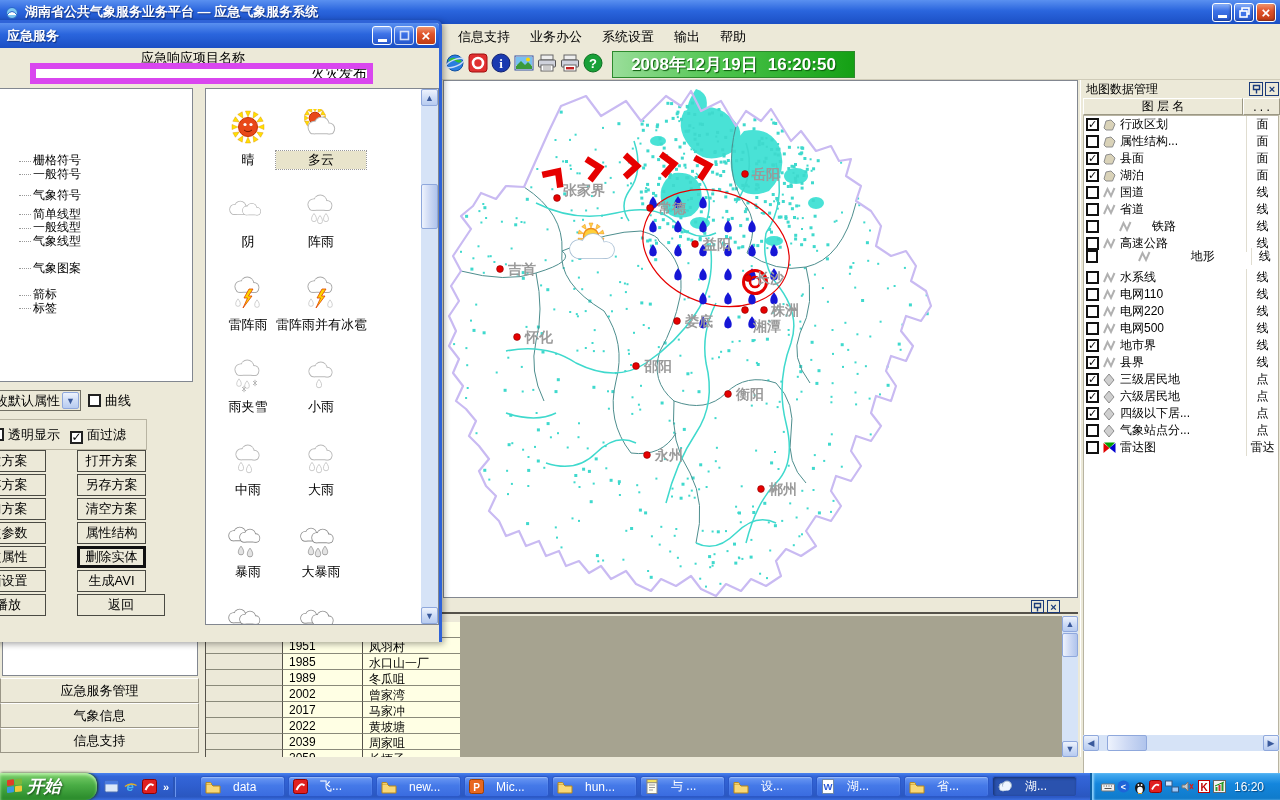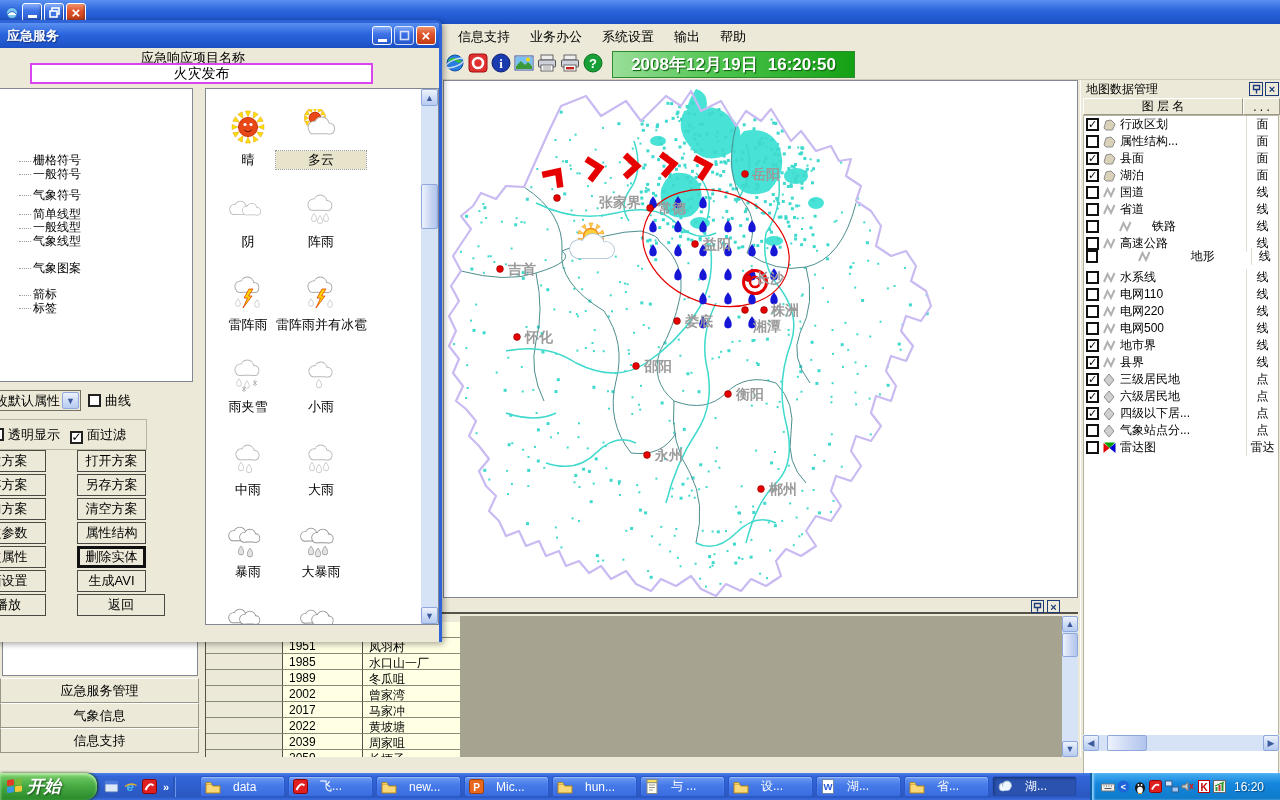--- a/index.html
+++ b/index.html
@@ -70,22 +70,22 @@
   #dlg-title{height:25px;border-radius:3px 3px 0 0;display:flex;align-items:center;
     background:linear-gradient(180deg,#5a90f0 0%,#2a65dd 45%,#1b4fc4 100%);color:#fff;padding:0 3px 0 82px}
   #dlg-title .t{font-weight:bold;font-size:13px;text-shadow:1px 1px 1px #12317e;flex:1}
   .dbn{width:20px;height:19px;margin-left:2px;border:1px solid #fff;border-radius:3px;display:inline-flex;
     align-items:center;justify-content:center;color:#fff;font-weight:bold;
     background:linear-gradient(180deg,#8ab0f8,#3e73e8 40%,#2858cc)}
   .dbn.pale{opacity:.8}
   .dbn.close{background:linear-gradient(180deg,#f0946c,#e0542c 40%,#c03c14)}
   #dlg-body{position:relative;width:514px;height:594px;background:#ece9d8;overflow:hidden}
   #proj-label{position:absolute;left:128px;top:1px;width:280px;text-align:center;font-size:13px}
-  #proj-input{position:absolute;left:105px;top:15px;width:343px;height:21px;border:2px solid #d946ef;
-    font-size:14px;text-align:center;font-family:inherit;background:#fff}
+  #proj-input{position:absolute;left:105px;top:15px;width:343px;height:21px;border:6px solid #d946ef;
+    font-size:14px;text-align:right;font-family:inherit;background:#fff}
   .sunken{position:absolute;background:#fff;border:1px solid #828790}
   #tree{left:10px;top:40px;width:258px;height:294px}
   .tnode{position:absolute;font-size:12px;white-space:nowrap}
   .tdot{display:inline-block;width:12px;height:1px;border-bottom:1px dotted #9a9a9a;vertical-align:middle;margin-right:2px}
   #symbols{left:280px;top:40px;width:234px;height:537px}
   #symlist{position:absolute;left:0;top:0;width:215px;height:535px;overflow:hidden}
   .symicon{position:absolute;width:46px;height:38px}
   .symlabel{position:absolute;width:90px;text-align:center;font-size:13px;white-space:nowrap}
   .symlabel.sel{background:#e8e4cb;outline:1px dotted #999}
   #sym-sb{position:absolute;right:0;top:0;width:17px;height:535px;background:#d6e3f7}
@@ -134,20 +134,21 @@
 
 <div id="root">
 
   <div id="main-titlebar" class="abs">
     <span style="display:inline-flex">
       <svg width="16" height="16">
           <circle cx="8" cy="9" r="5.5" fill="#7ec8f0" stroke="#2a65c8"></circle>
           <path d="M3,11 q5,-7 10,0" fill="#fff" stroke="#2a65c8"></path>
         </svg>
     </span>
+    <span id="main-title">湖南省公共气象服务业务平台 — 应急气象服务系统</span>
     <span class="tbn">
         <i class="glyph-min"></i>
       </span>
     <span class="tbn">
         <svg width="11" height="11">
           <rect x="3" y="1" width="7" height="6" fill="none" stroke="#fff" stroke-width="1.6"></rect>
           <rect x="1" y="4" width="7" height="6" fill="#3e73e8" stroke="#fff" stroke-width="1.6"></rect>
         </svg>
       </span>
     <span class="tbn close" style="font-size:15px">×</span>
@@ -1071,21 +1072,21 @@
             <circle cx="233" cy="240" r="3.4"></circle>
             <circle cx="301" cy="229" r="3.4"></circle>
             <circle cx="320" cy="229" r="3.4"></circle>
             <circle cx="192" cy="285" r="3.4"></circle>
             <circle cx="284" cy="313" r="3.4"></circle>
             <circle cx="203" cy="374" r="3.4"></circle>
             <circle cx="317" cy="408" r="3.4"></circle>
           </g>
         </svg></div>
     <div id="citylabels">
-        <span class="citylabel" style="left: 119px; top: 113px; color: rgb(154, 154, 154); margin-left: 36px;">张家界</span>
+        <span class="citylabel" style="left: 119px; top: 101px; color: rgb(154, 154, 154);">张家界</span>
         <span class="citylabel" style="left: 308px; top: 85px; color: rgb(154, 154, 154);">岳阳</span>
         <span class="citylabel" style="left: 214px; top: 119px; color: rgb(154, 154, 154);">常德</span>
         <span class="citylabel" style="left: 64px; top: 180px; color: rgb(154, 154, 154);">吉首</span>
         <span class="citylabel" style="left: 259px; top: 155px; color: rgb(154, 154, 154);">益阳</span>
         <span class="citylabel" style="left: 312px; top: 189px; color: rgb(154, 154, 154);">长沙</span>
         <span class="citylabel" style="left: 81px; top: 248px; color: rgb(154, 154, 154);">怀化</span>
         <span class="citylabel" style="left: 241px; top: 232px; color: rgb(154, 154, 154);">娄底</span>
         <span class="citylabel" style="left: 309px; top: 237px; color: rgb(154, 154, 154);">湘潭</span>
         <span class="citylabel" style="left: 327px; top: 221px; color: rgb(154, 154, 154);">株洲</span>
         <span class="citylabel" style="left: 200px; top: 277px; color: rgb(154, 154, 154);">邵阳</span>

